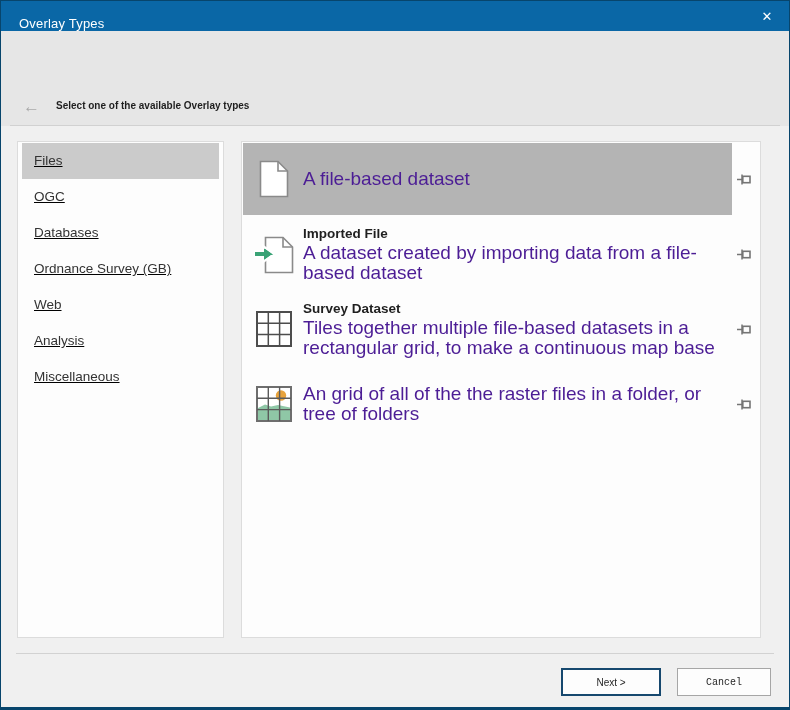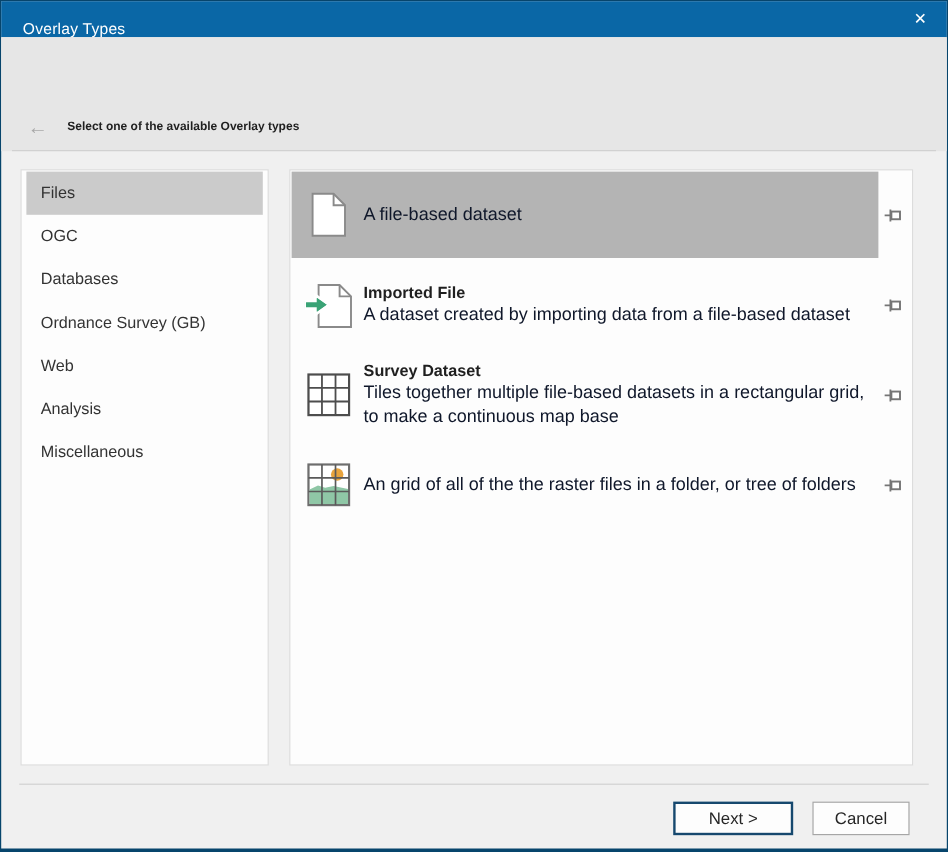--- a/index.html
+++ b/index.html
@@ -46,21 +46,21 @@
   }
   .header-sep {
     position: absolute; top: 124px; left: 9px; right: 9px; height: 0;
     border-top: 1px solid #d1d1d1;
   }
   
   .panel {
     position: absolute; top: 140px; height: 497px;
     background: #fdfdfd; border: 1px solid #dcdcdc;
   }
-  .panel-left  { left: 16px;  width: 207px; }
+  .panel-left  { left: 16px;  width: 207px; text-decoration: underline; }
   .panel-right { left: 240px; width: 520px; }
 
   
   .cat-list { list-style: none; padding-top: 1px; }
   .cat-item {
     height: 36px; line-height: 36px; margin: 0 4px; padding-left: 12px;
     font-size: 13.5px; color: #333333; cursor: pointer;
     white-space: nowrap; overflow: hidden;
   }
   .cat-item.selected { background: #cbcbcb; }
@@ -72,39 +72,39 @@
     position: absolute; left: 0; top: 0; width: 489px; height: 72px;
     display: flex; align-items: center; cursor: pointer;
   }
   .row.selected .row-main { background: #b4b4b4; }
   .icon-box {
     width: 42px; margin-left: 10px; flex: 0 0 42px;
     display: flex; align-items: center; justify-content: center;
   }
   .row-text { flex: 1; padding-left: 8px; }
   .row-title { font-size: 13.5px; font-weight: bold; color: #1f1f1f; margin-bottom: 2px; }
-  .row-desc  { font-size: 15px; color: #0f172a; line-height: 20px; max-width: 420px; }
+  .row-desc  { font-size: 19px; color: #4c1d95; line-height: 20px; max-width: 420px; }
   .pin-btn {
     position: absolute; right: 7px; top: 50%; margin-top: -7px;
     width: 16px; height: 14px; cursor: pointer;
     display: flex; align-items: center; justify-content: center;
   }
   
   .footer-sep {
     position: absolute; top: 652px; left: 15px; right: 15px; height: 0;
     border-top: 1px solid #d2d2d2;
   }
   .btn {
     position: absolute; top: 667px; height: 28px;
-    background: #fdfdfd; font-size: 14px; color: #262626;
+    background: #fdfdfd; font-size: 10px; color: #262626;
     display: flex; align-items: center; justify-content: center;
     font-family: "Liberation Sans", sans-serif; cursor: pointer;
   }
   .btn-next   { left: 560px; width: 100px; border: 2px solid #16486e; }
-  .btn-cancel { left: 676px; width: 81px;  border: 1px solid #a6a6a6; }
+  .btn-cancel { left: 676px; width: 94px;  border: 1px solid #a6a6a6; font-family: Liberation Mono, monospace; }
 </style>
 </head>
 <body>
 
 <div id="window">
 
   <div class="titlebar">
     <span class="titlebar-text">Overlay Types</span>
     <span class="close-btn">✕</span>
   </div>

